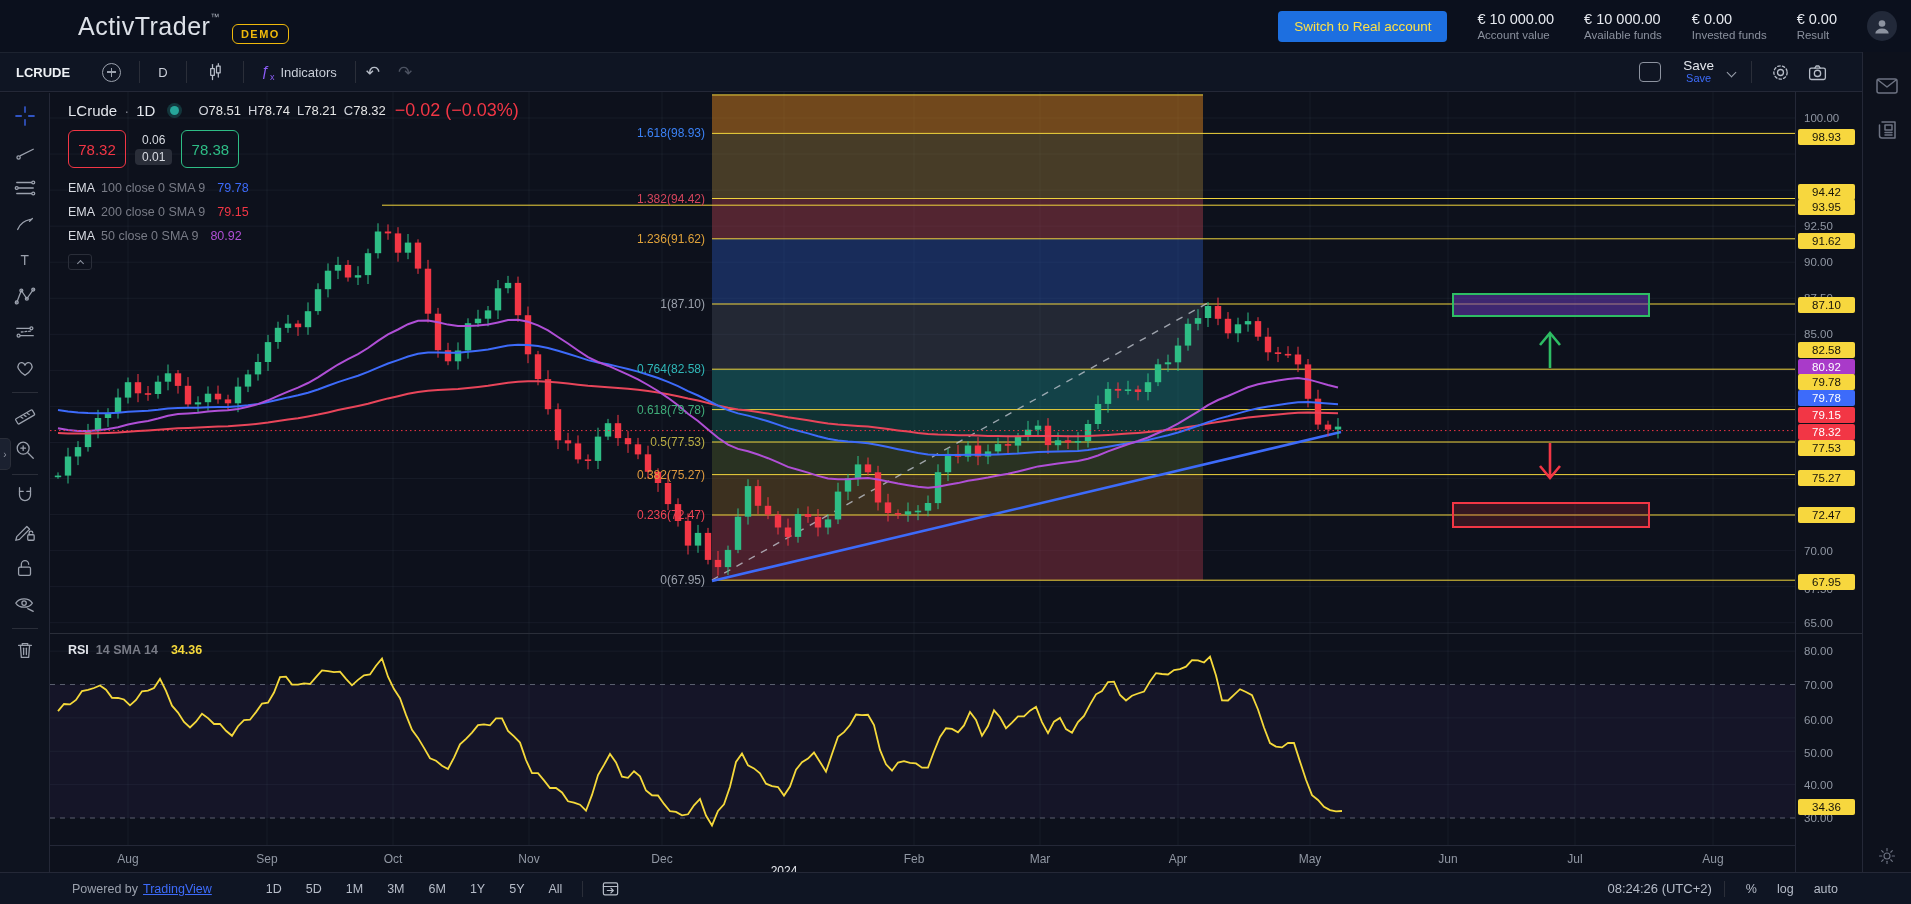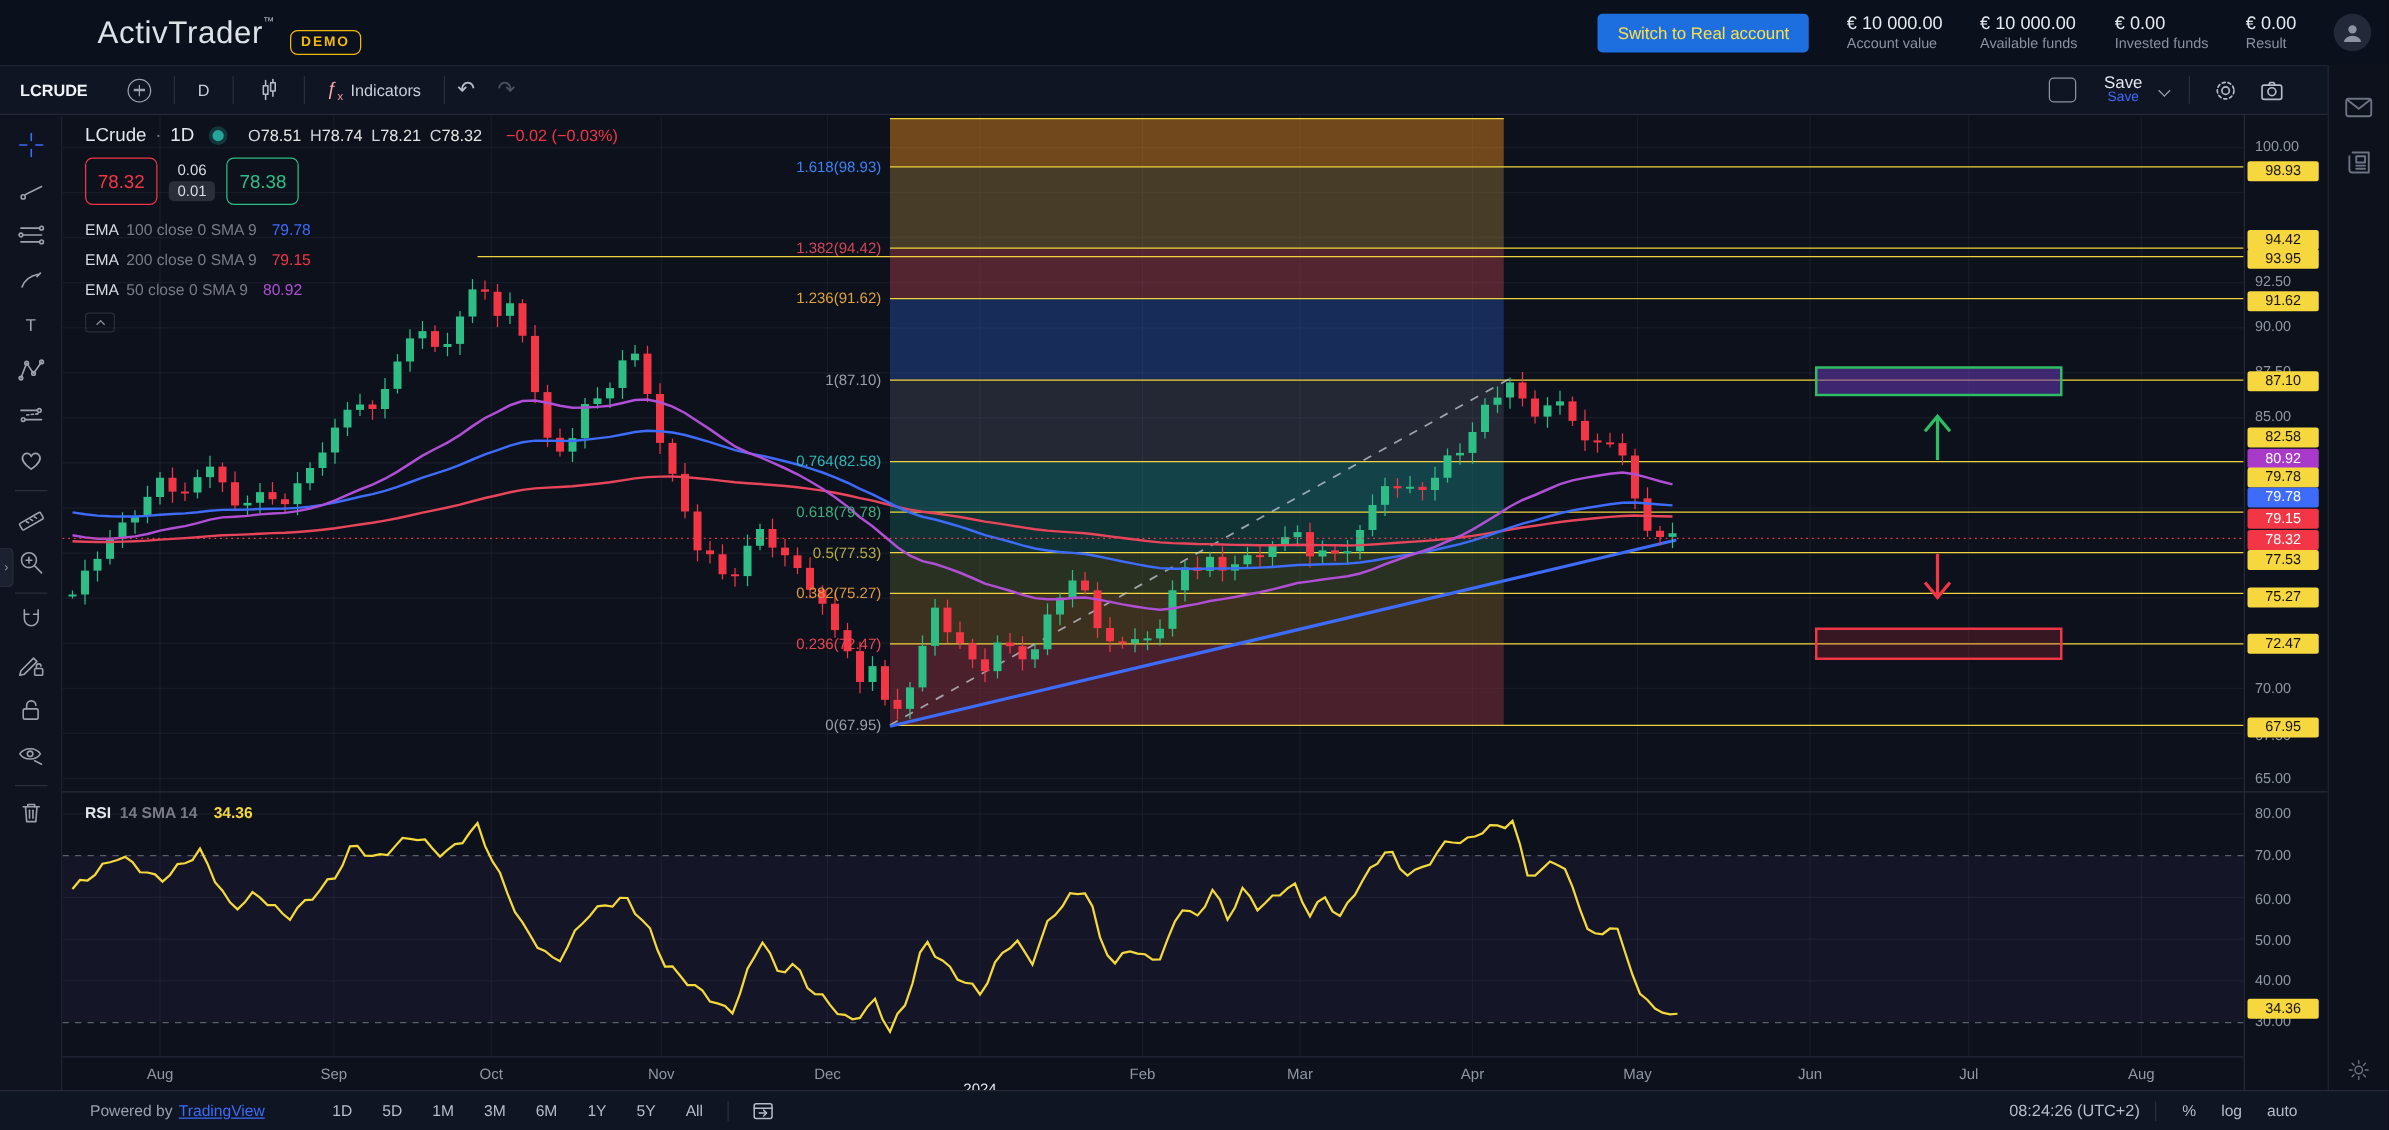--- a/index.html
+++ b/index.html
@@ -50,21 +50,21 @@
   line.trenddash{stroke:#c6cbd4;stroke-width:1.4;stroke-dasharray:7 7;opacity:.75;}
   line.trendblue{stroke:#3d6bfa;stroke-width:2.6;}
   text.fiblabel{font-size:12px;font-family:"Liberation Sans",sans-serif;}
   #pane-sep{position:absolute;left:50px;top:633px;width:1812px;height:1px;background:#2a2e39;z-index:5;}
   
   #legend{position:absolute;left:68px;top:100px;z-index:6;}
   .title-row{display:flex;align-items:center;gap:7px;font-size:15px;color:#e3e6ec;}
   .mkt-dot{width:9px;height:9px;border-radius:50%;background:#26a69a;box-shadow:0 0 0 3px rgba(38,166,154,.25);margin:0 8px;}
   .ohlc{display:flex;gap:7px;font-size:13px;margin-left:4px;}
   .ohlc .k{color:#d1d4dc}.ohlc .v{color:#e5e5e5}
-  .chg{color:#f23645;font-size:13px;margin-left:12px;}
+  .chg{color:#f23645;font-size:18px;margin-left:2px;}
   #quote-row{display:flex;align-items:center;margin-top:9px;}
   .qbox{width:58px;height:38px;border-radius:6px;display:flex;align-items:center;justify-content:center;font-size:15px;}
   .qbid{border:1px solid #f23645;color:#f23645;}
   .qask{border:1px solid #2ebd85;color:#2ebd85;}
   .qmid{display:flex;flex-direction:column;align-items:center;margin:0 9px;font-size:12px;color:#d8dbe2;gap:2px;}
   .qmid .chip{background:#2a2e39;border-radius:4px;padding:1px 7px;}
   .ind-row{display:flex;align-items:center;gap:6px;font-size:12.5px;height:24px;}
   .ind-row .nm{color:#d8dbe2}.ind-row .pr{color:#787b86}
   #collapse-btn{width:24px;height:16px;border:1px solid #2a2e39;border-radius:3px;display:flex;align-items:center;justify-content:center;margin-top:6px;cursor:pointer;}
   #collapse-btn .chev{border-color:#8d93a0;transform:rotate(-135deg);margin:3px 0 0 0;width:5px;height:5px;}
@@ -144,21 +144,21 @@
     <span class="tb-item">
       <svg class="tbi" width="20" height="20" viewBox="0 0 24 24">
         <line x1="9" y1="3" x2="9" y2="21"></line>
           <rect x="6.8" y="8" width="4.4" height="8" fill="#0f1523"></rect>
         <line x1="16" y1="2" x2="16" y2="18"></line>
           <rect x="13.8" y="5" width="4.4" height="8" fill="#0f1523"></rect>
       </svg>
     </span>
     <span class="tb-sep"></span>
     <span class="tb-item">
-      <span style="font-size:15px;color:#fca5a5;">ƒ<sub style="font-size:9px;">x</sub></span>
+      <span style="font-size:15px;color:#8b5cf6;">ƒ<sub style="font-size:9px;">x</sub></span>
       <span>Indicators</span>
     </span>
     <span class="tb-sep"></span>
     <span class="undo">↶</span>
     <span style="width:18px;"></span>
     <span class="redo">↷</span>
     <div id="tb-right">
       <span class="chk"></span>
       <span class="save-box">
         <span class="s1">Save</span>

